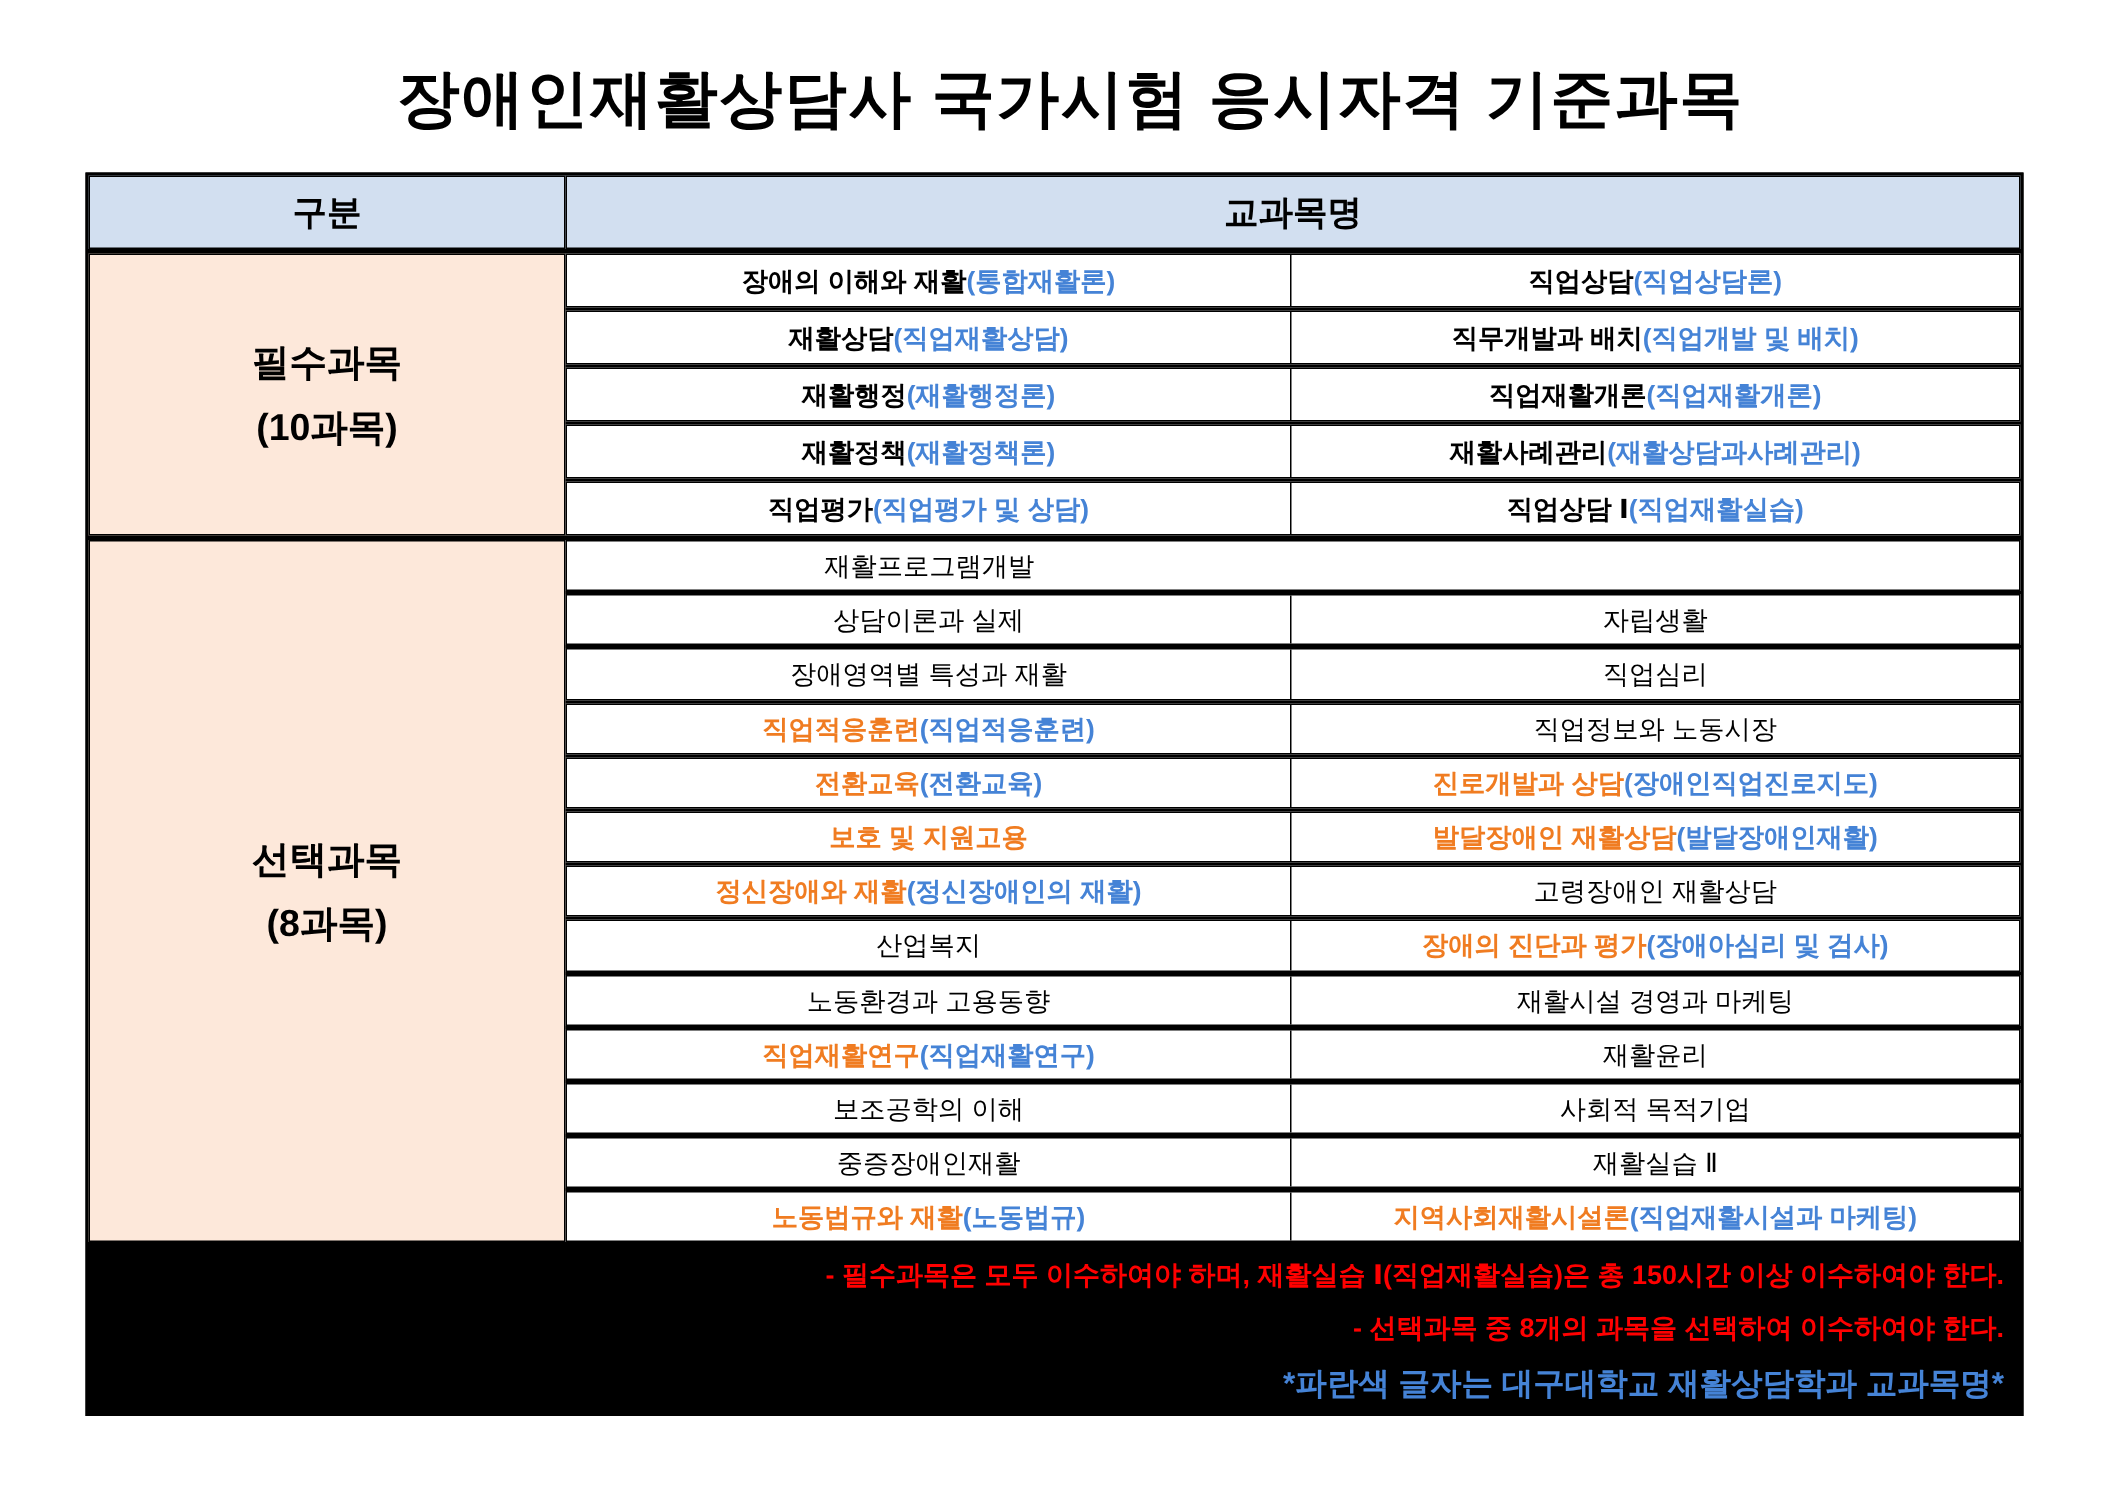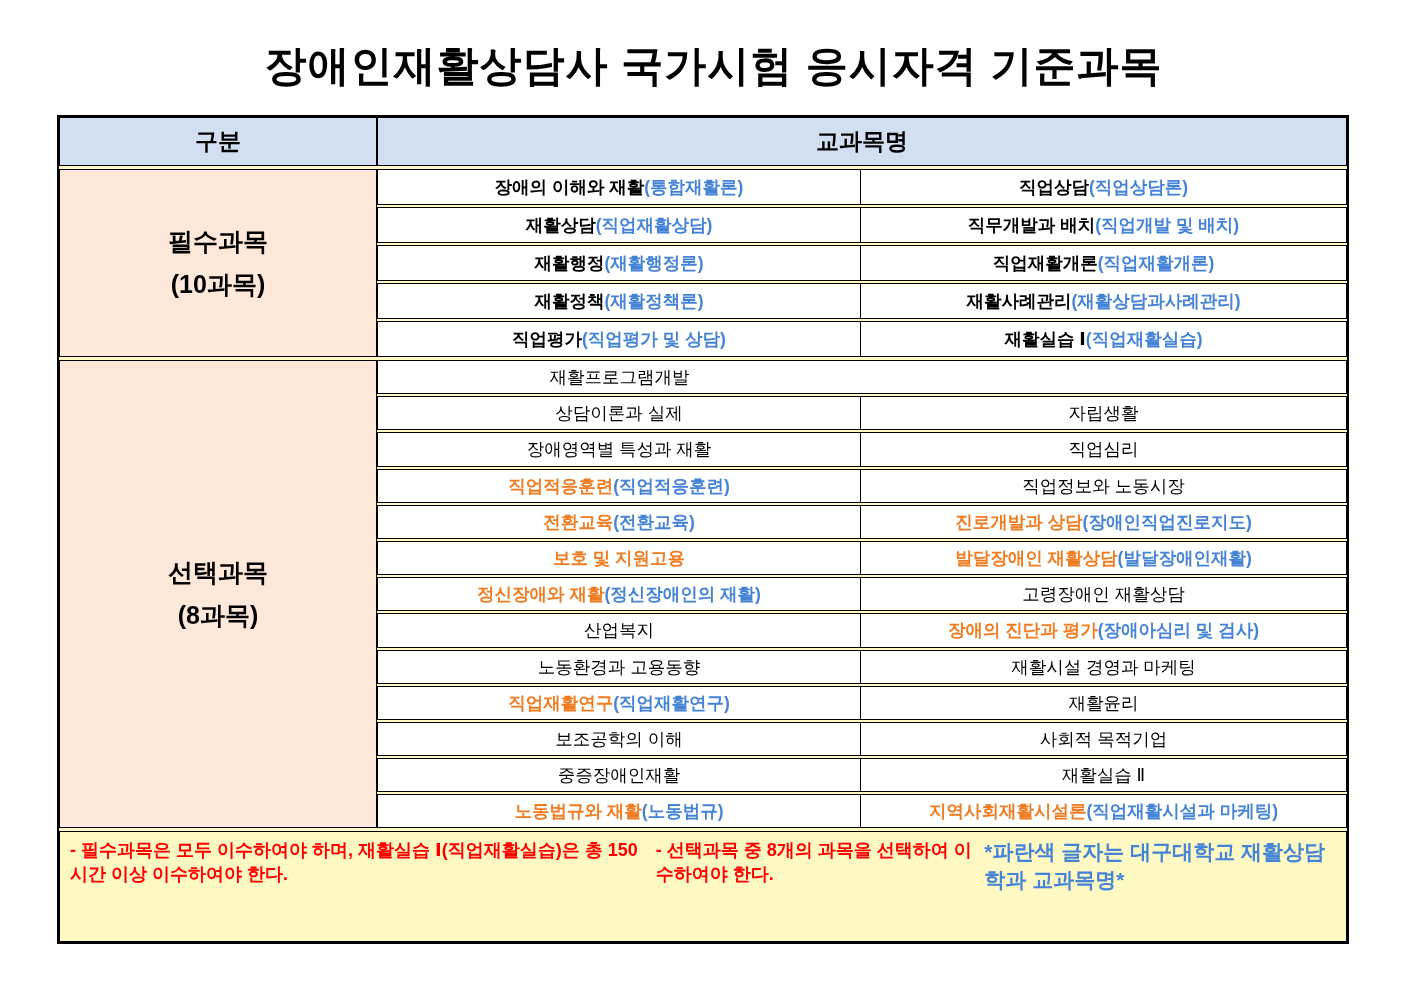--- a/index.html
+++ b/index.html
@@ -18,21 +18,21 @@
     color:#000;
   }
   .title{
     position:absolute;left:12px;top:34px;width:1403px;height:64px;
     line-height:64px;text-align:center;
     font-size:42px;font-weight:800;letter-spacing:1px;color:#000;
   }
   .tbl{
     position:absolute;left:57px;top:115px;width:1292px;height:829px;
     border:2px solid var(--c-border);
-    display:flex;flex-direction:column;gap:3px;background:#fef9c3;
+    display:flex;flex-direction:column;gap:3px;background:#000000;
   }
   .hdr-row{
     display:grid;grid-template-columns:318px 1fr;height:49px;flex:none;
   }
   .hdr-cell{
     background:var(--c-header-bg);border:1px solid var(--c-border);
     display:flex;align-items:center;justify-content:center;
     font-size:23px;font-weight:800;
   }
   .section{
@@ -55,21 +55,21 @@
     display:flex;align-items:center;justify-content:center;
     font-size:17.5px;white-space:nowrap;overflow:hidden;
   }
   .subject-cell.first{border-right:1px solid var(--c-border);}
   .main-bold{font-weight:800;color:#000;}
   .main-plain{font-weight:400;color:#000;}
   .main-hl{font-weight:800;color:var(--c-orange);}
   .paren-blue{font-weight:800;color:var(--c-blue);}
   .notes-box{
     flex:1;border:1px solid var(--c-border);
-    display:flex;flex-direction:row;align-items:flex-start;justify-content:center;
+    display:flex;flex-direction:column;align-items:flex-end;justify-content:center;
     gap:11px;padding:6px 10px;
   }
   .note-line{font-weight:800;font-size:18px;}
   .note-line.red{color:var(--c-red);}
   .note-line.blue{color:var(--c-blue);font-size:21px;}
 </style>
 </head>
 <body>
 
 <div class="title">장애인재활상담사 국가시험 응시자격 기준과목</div>
@@ -126,21 +126,21 @@
             <span class="main-bold">재활사례관리</span>
             <span class="paren-blue">(재활상담과사례관리)</span>
           </div>
         </div>
         <div class="subject-row">
           <div class="subject-cell first">
             <span class="main-bold">직업평가</span>
             <span class="paren-blue">(직업평가 및 상담)</span>
           </div>
           <div class="subject-cell">
-            <span class="main-bold">재활실습 Ⅰ</span>
+            <span class="main-bold">직업상담 Ⅰ</span>
             <span class="paren-blue">(직업재활실습)</span>
           </div>
         </div>
       </div>
   </div>
 
   <div class="section section-elective">
     <div class="section-label-cell">
       <div>선택과목</div>
       <div>(8과목)</div>

